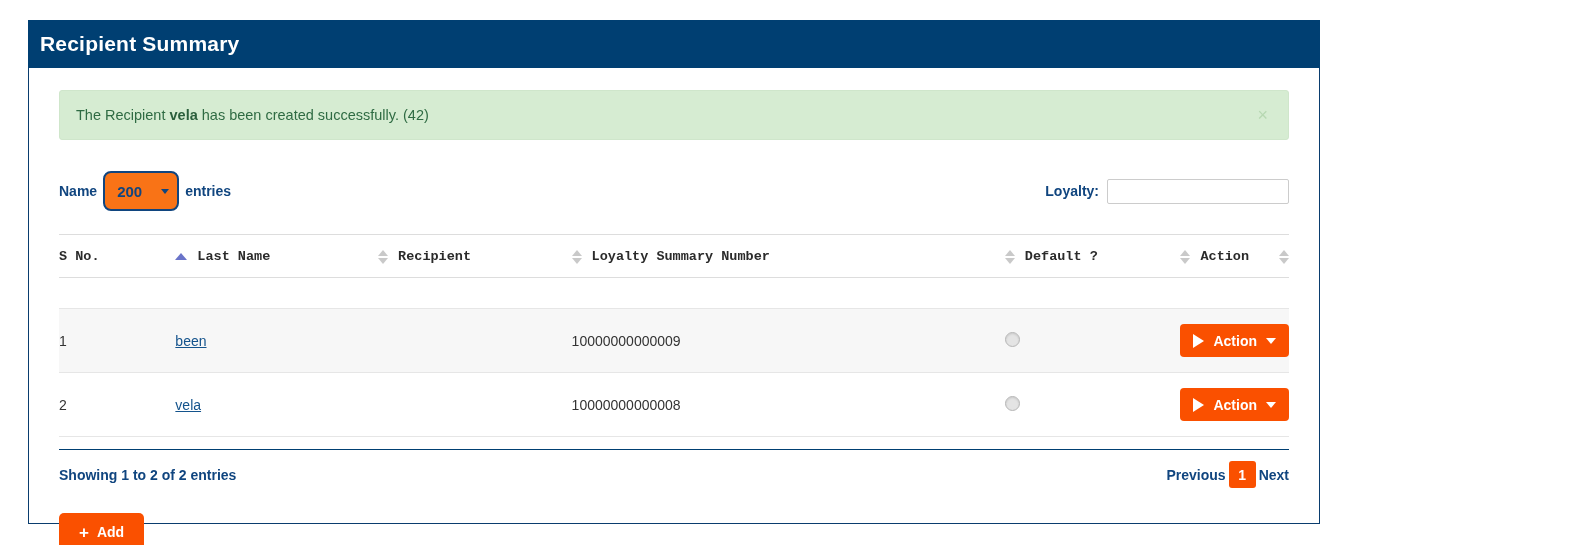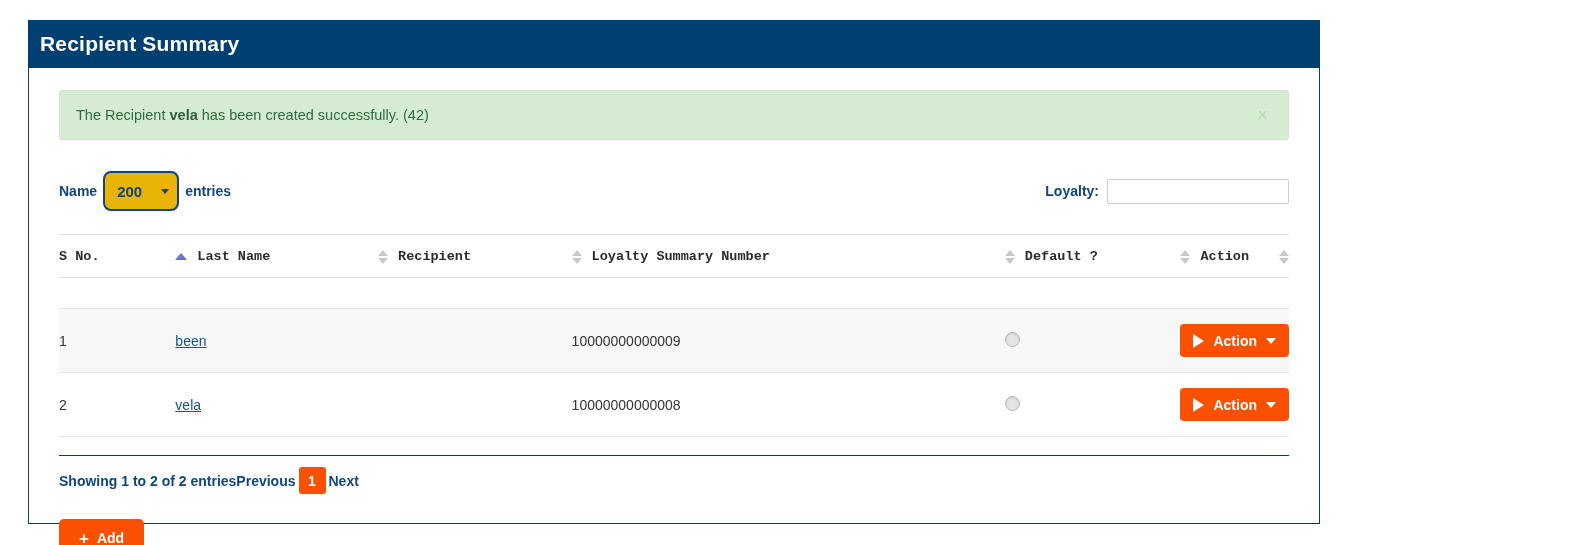--- a/index.html
+++ b/index.html
@@ -86,21 +86,21 @@
     font-size: 14px;
     font-weight: bold;
     color: #10457f;
   }
   .length-select {
     margin: 0 6px;
     width: 76px;
     height: 40px;
     border: 2px solid #10457f;
     border-radius: 8px;
-    background: #eab308;
+    background: #f97316;
     display: flex;
     align-items: center;
     justify-content: space-between;
     padding: 0 8px 0 12px;
     cursor: pointer;
   }
   .length-select .val { font-size: 15px; font-weight: bold; color: #10457f; }
   .caret-down {
     width: 0; height: 0;
     border-left: 4px solid transparent;
@@ -220,25 +220,26 @@
   }
   .btn-caret {
     width: 0; height: 0;
     border-left: 5px solid transparent;
     border-right: 5px solid transparent;
     border-top: 6px solid #ffffff;
   }
 
   
   .table-footer {
-    margin-top: 18px;
+    margin-top: 12px;
     border-top: 1px solid #003f72;
     height: 50px;
     display: flex;
     align-items: center;
+    justify-content: space-between;
   }
   .showing-info {
     font-size: 14px;
     font-weight: bold;
     color: #10457f;
   }
   .pagination {
     display: flex;
     align-items: center;
     gap: 3px;

